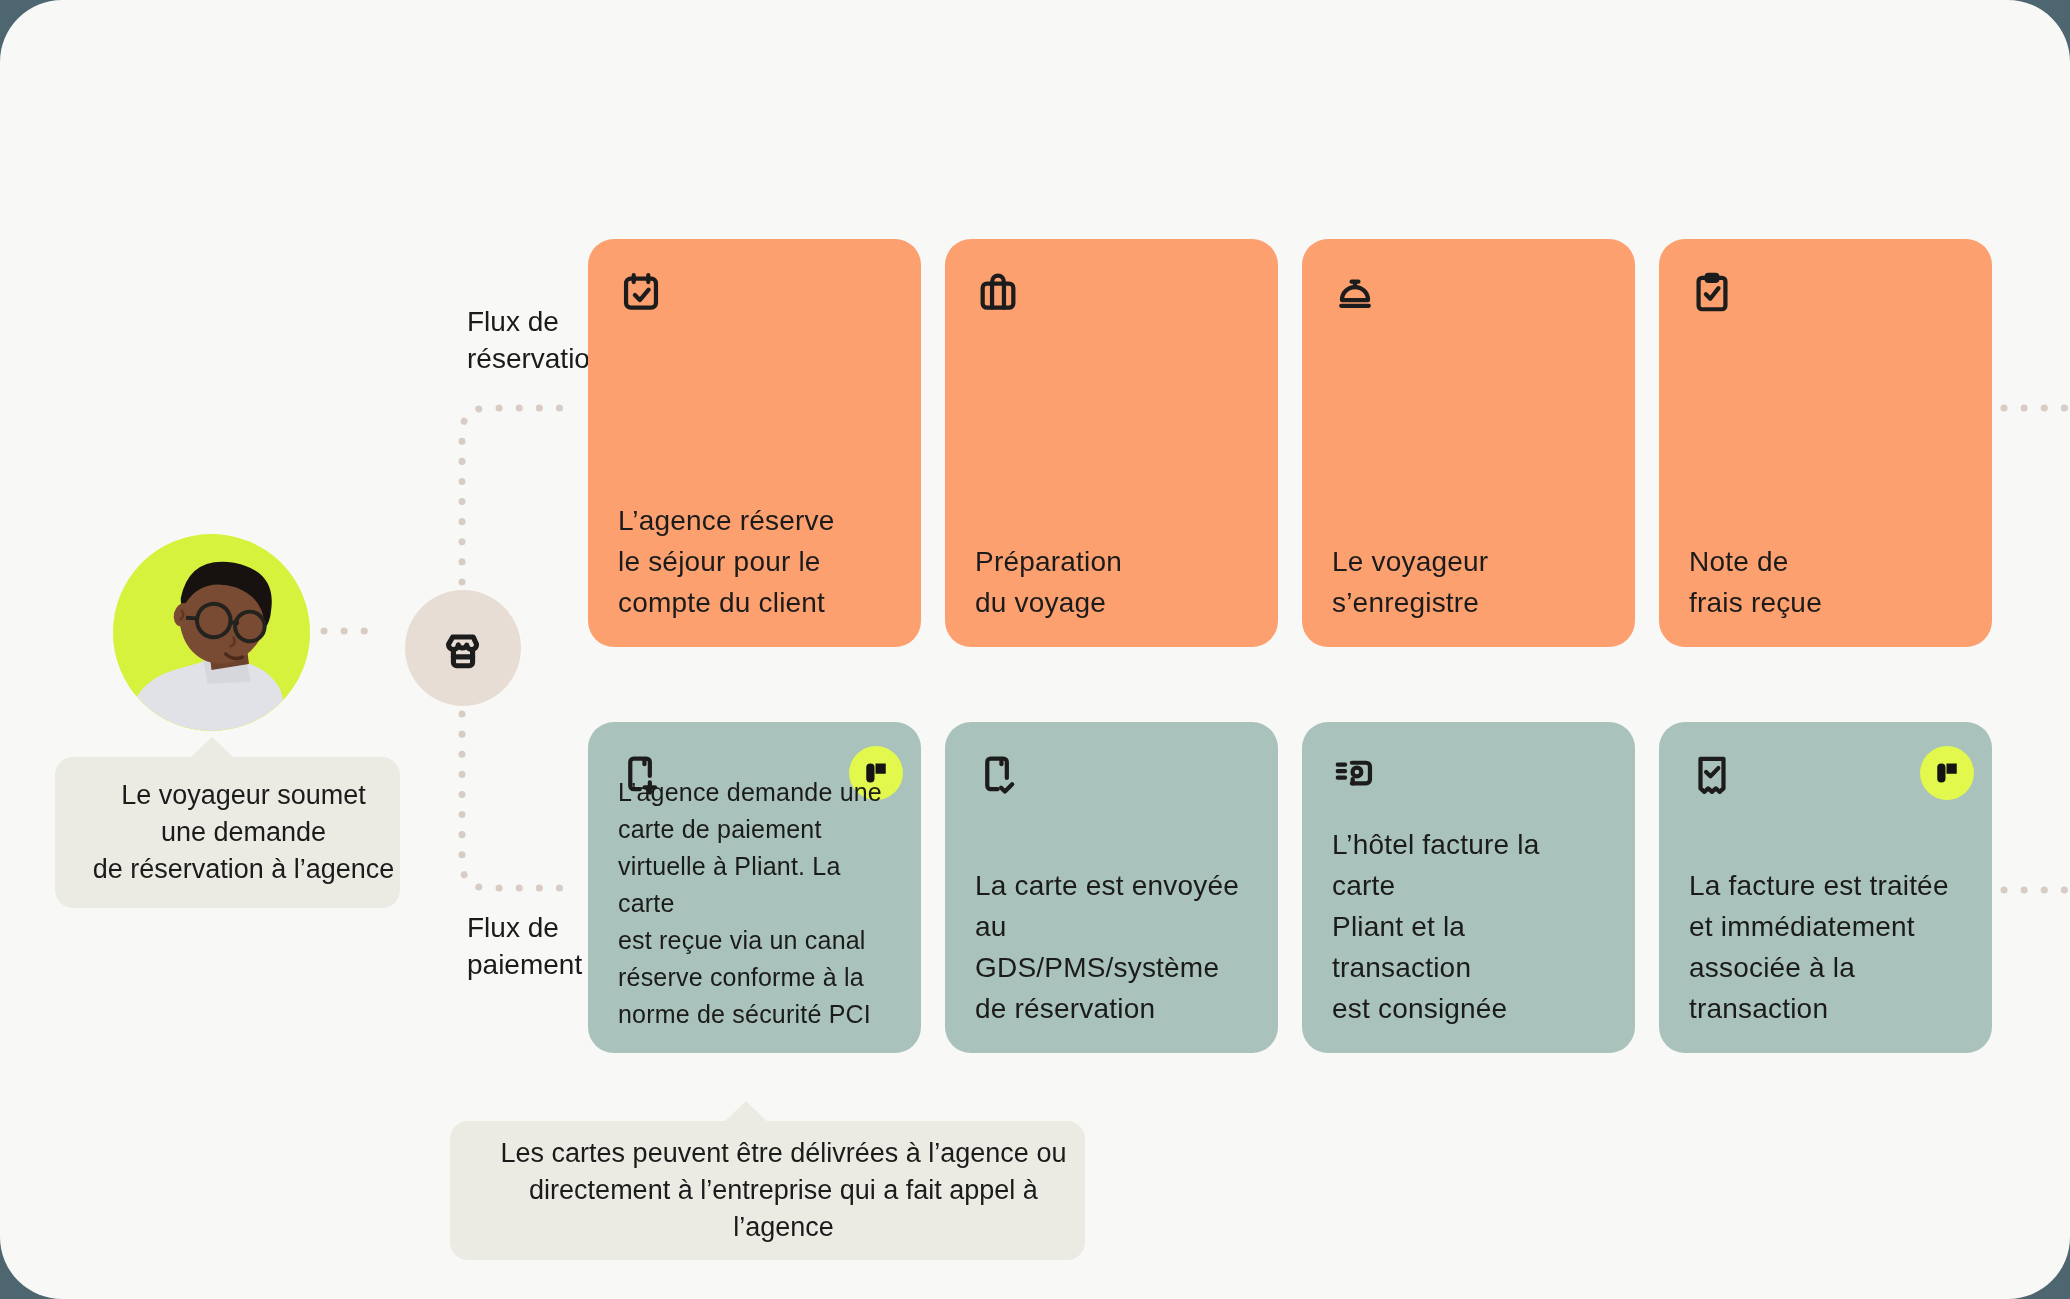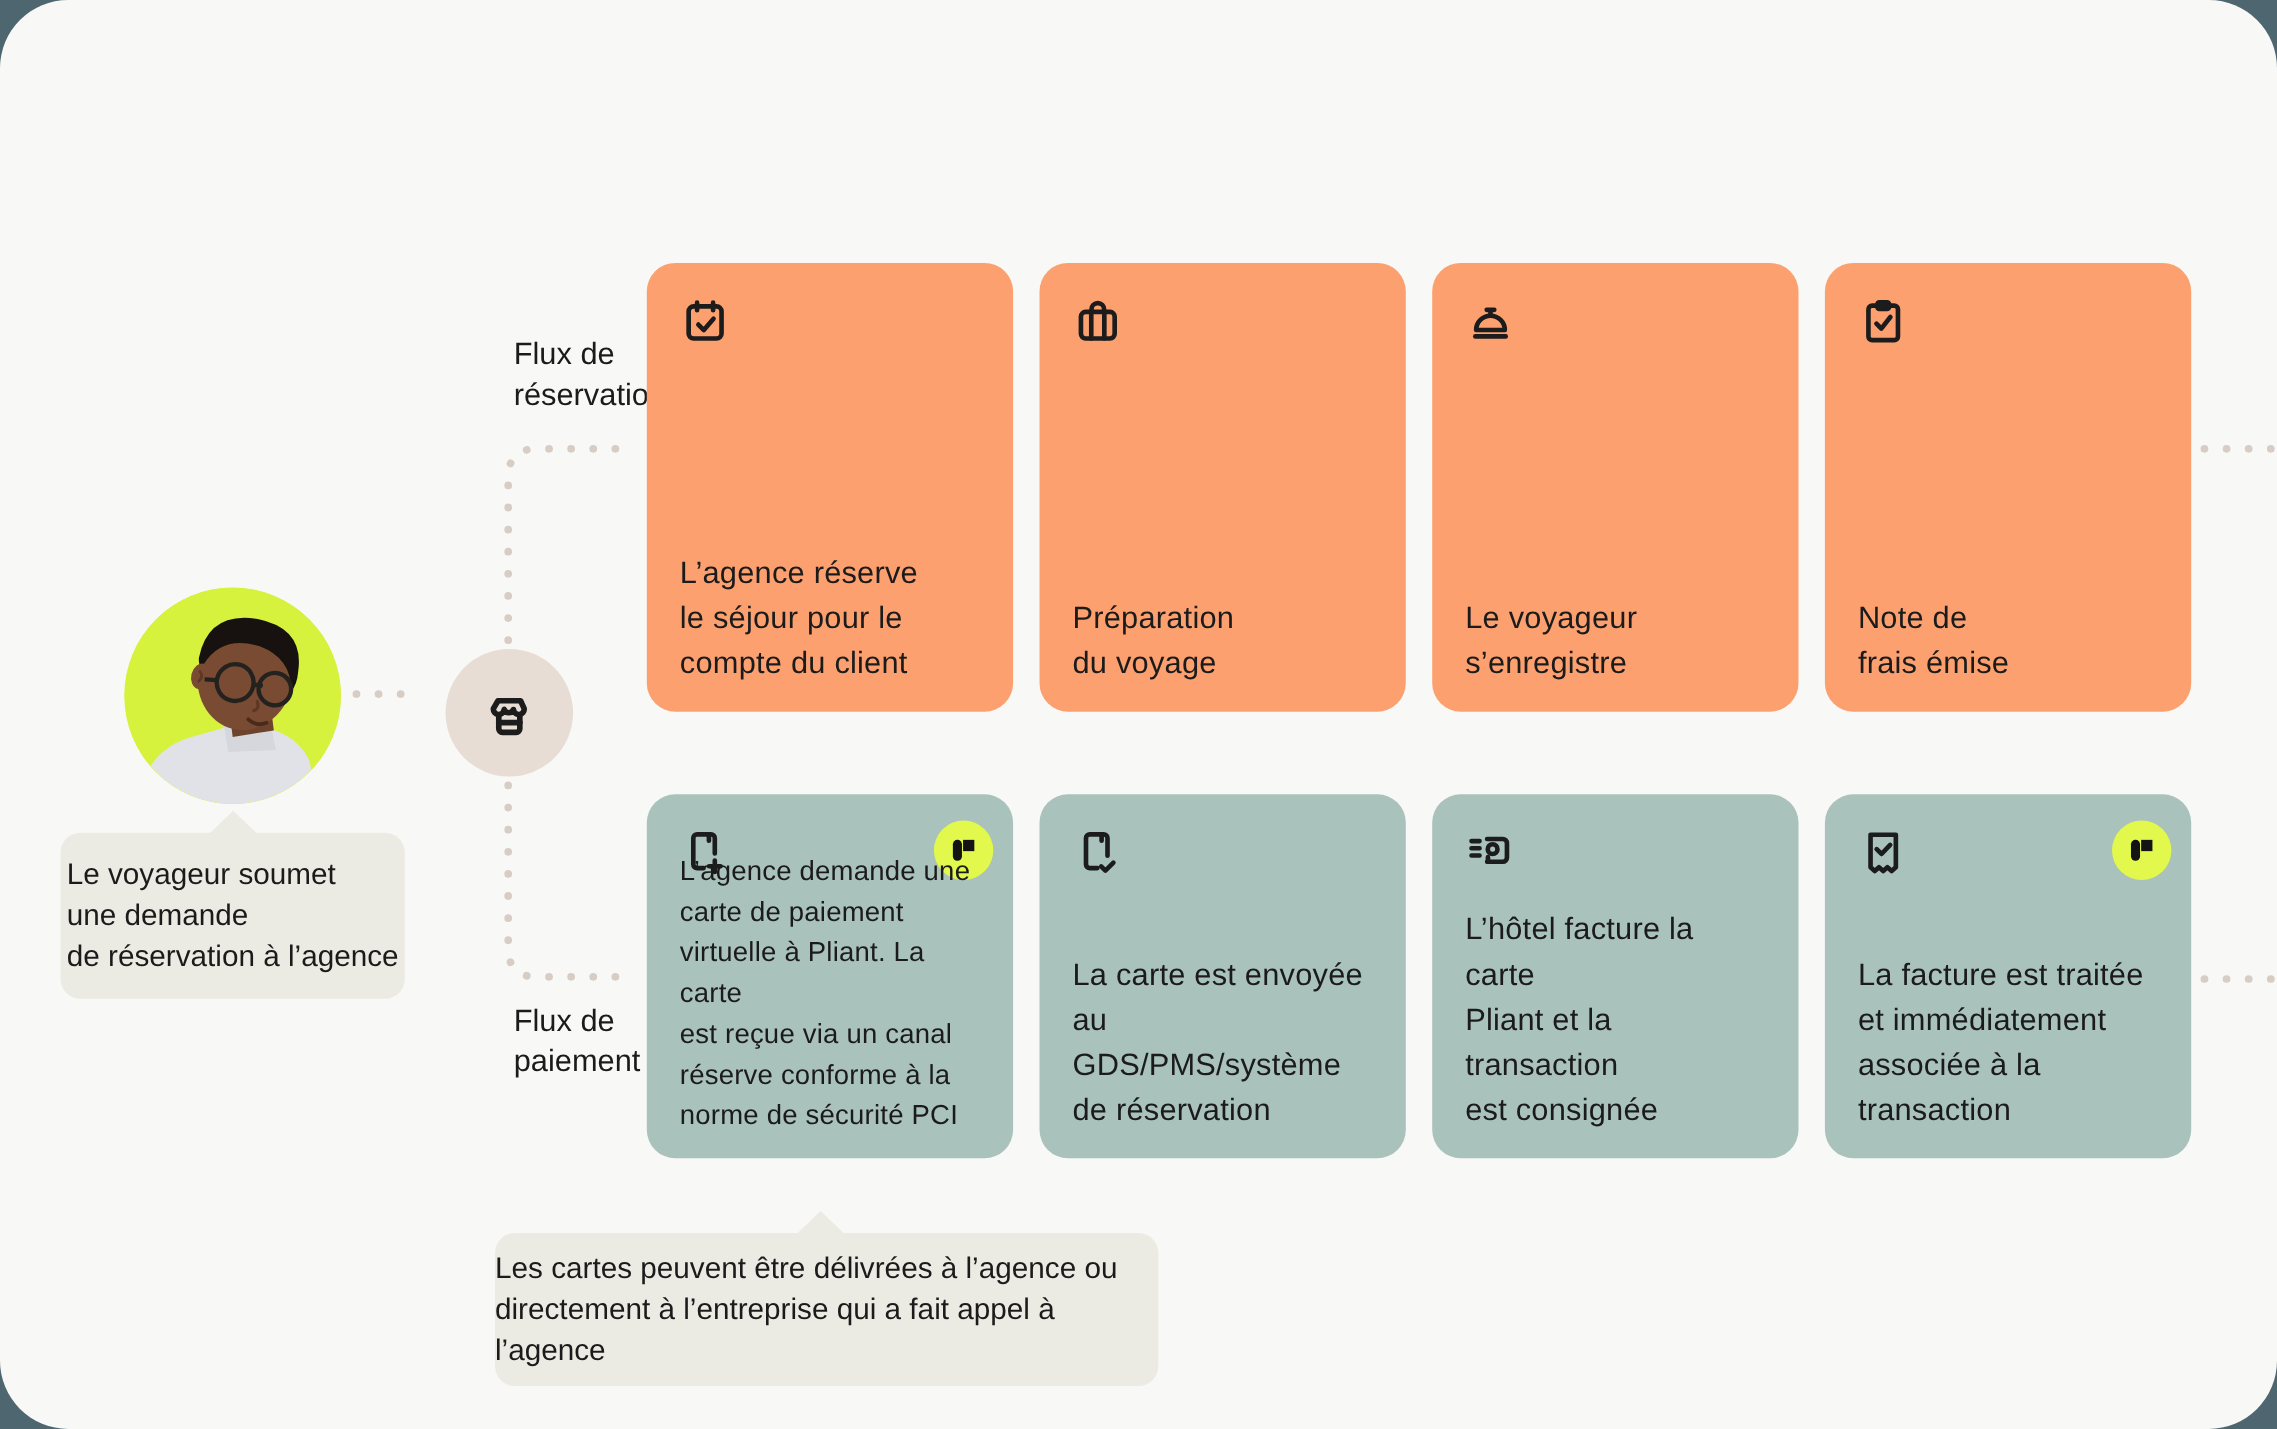--- a/index.html
+++ b/index.html
@@ -33,22 +33,22 @@
 
   
   .avatar{left:113px;top:534px;width:197px;height:197px;border-radius:50%;overflow:hidden;
           background:var(--avatar-bg,#D7F23C);}
   .hub{left:405px;top:590px;width:116px;height:116px;border-radius:50%;
        background:var(--hub-bg,#E8DDD4);display:flex;align-items:center;justify-content:center;}
   .hub svg{width:56px;height:56px;}
 
   
   .bubble{position:absolute;background:var(--bubble,#ECEBE3);border-radius:18px;
-          display:flex;align-items:center;justify-content:center;text-align:left;
-          font-size:27px;line-height:37px;white-space:pre-line;}
+          display:flex;align-items:center;justify-content:center;text-align:center;
+          font-size:27px;line-height:37px;white-space:pre-line;padding-left:32px;}
   .bubble .tail{position:absolute;top:-20px;width:0;height:0;
                 border-left:23px solid transparent;border-right:23px solid transparent;
                 border-bottom:22px solid var(--bubble,#ECEBE3);}
   .bubble.actor-caption{left:55px;top:757px;width:313px;height:151px;}
   .bubble.actor-caption .tail{left:134px;}
   .bubble.footnote{left:450px;top:1121px;width:603px;height:139px;}
   .bubble.footnote .tail{left:273px;}
 
   .ic{stroke:#1C1C1C;stroke-width:2.2;fill:none;stroke-linecap:round;stroke-linejoin:round;}
 </style>
@@ -174,21 +174,21 @@
     <div class="card-icon">
       <svg viewBox="0 0 24 24">
           <g class="ic">
         <rect x="5" y="4.6" width="14" height="16.4" rx="1.8"></rect>
         <rect x="9.2" y="3" width="5.6" height="3.2" rx="1"></rect>
         <path d="M8.8 13.2 l2.3 2.3 L15.4 10"></path>
       </g>
         </svg>
     </div>
     <div class="card-text">Note de
-frais émise</div>
+frais reçue</div>
   </div>
 
   <div class="card payment cx1">
     <div class="card-icon">
       <svg viewBox="0 0 24 24">
           <g class="ic">
         <path d="M16.6 12.5 V5.2 a1.8 1.8 0 0 0 -1.8 -1.8 H8.2 a1.8 1.8 0 0 0 -1.8 1.8 v12.4 a1.8 1.8 0 0 0 1.8 1.8 h3.1"></path>
         <path d="M13.8 3.8 v2.6"></path>
         <path d="M16.6 15.8 v5.4 M13.9 18.5 h5.4"></path>
       </g>

